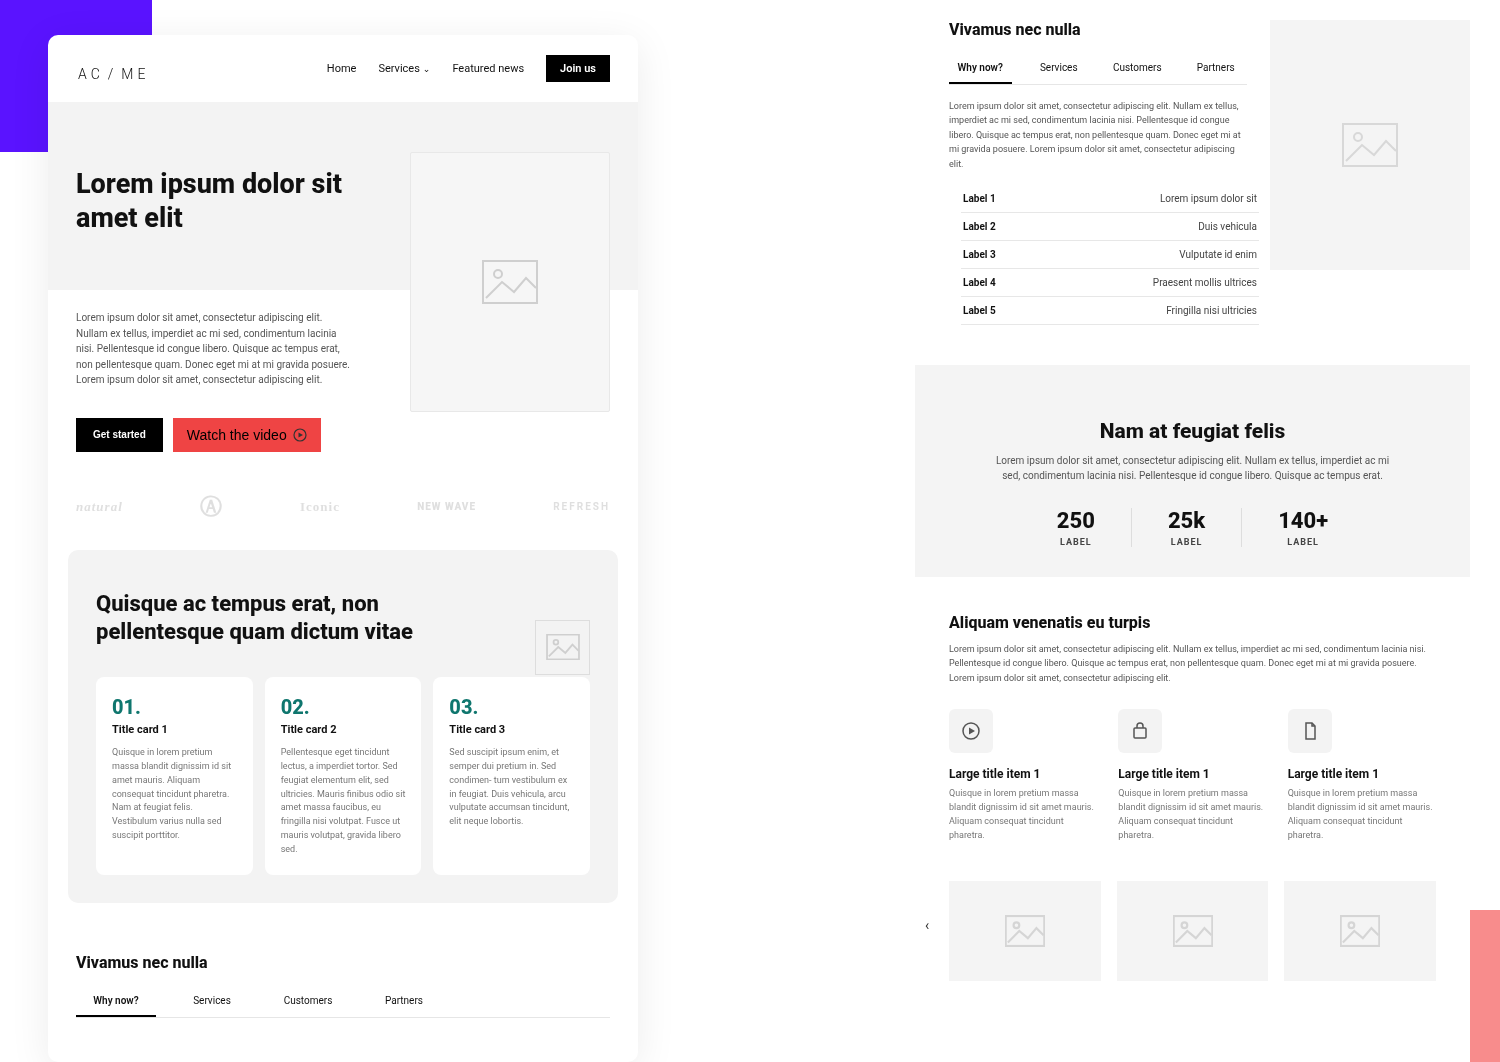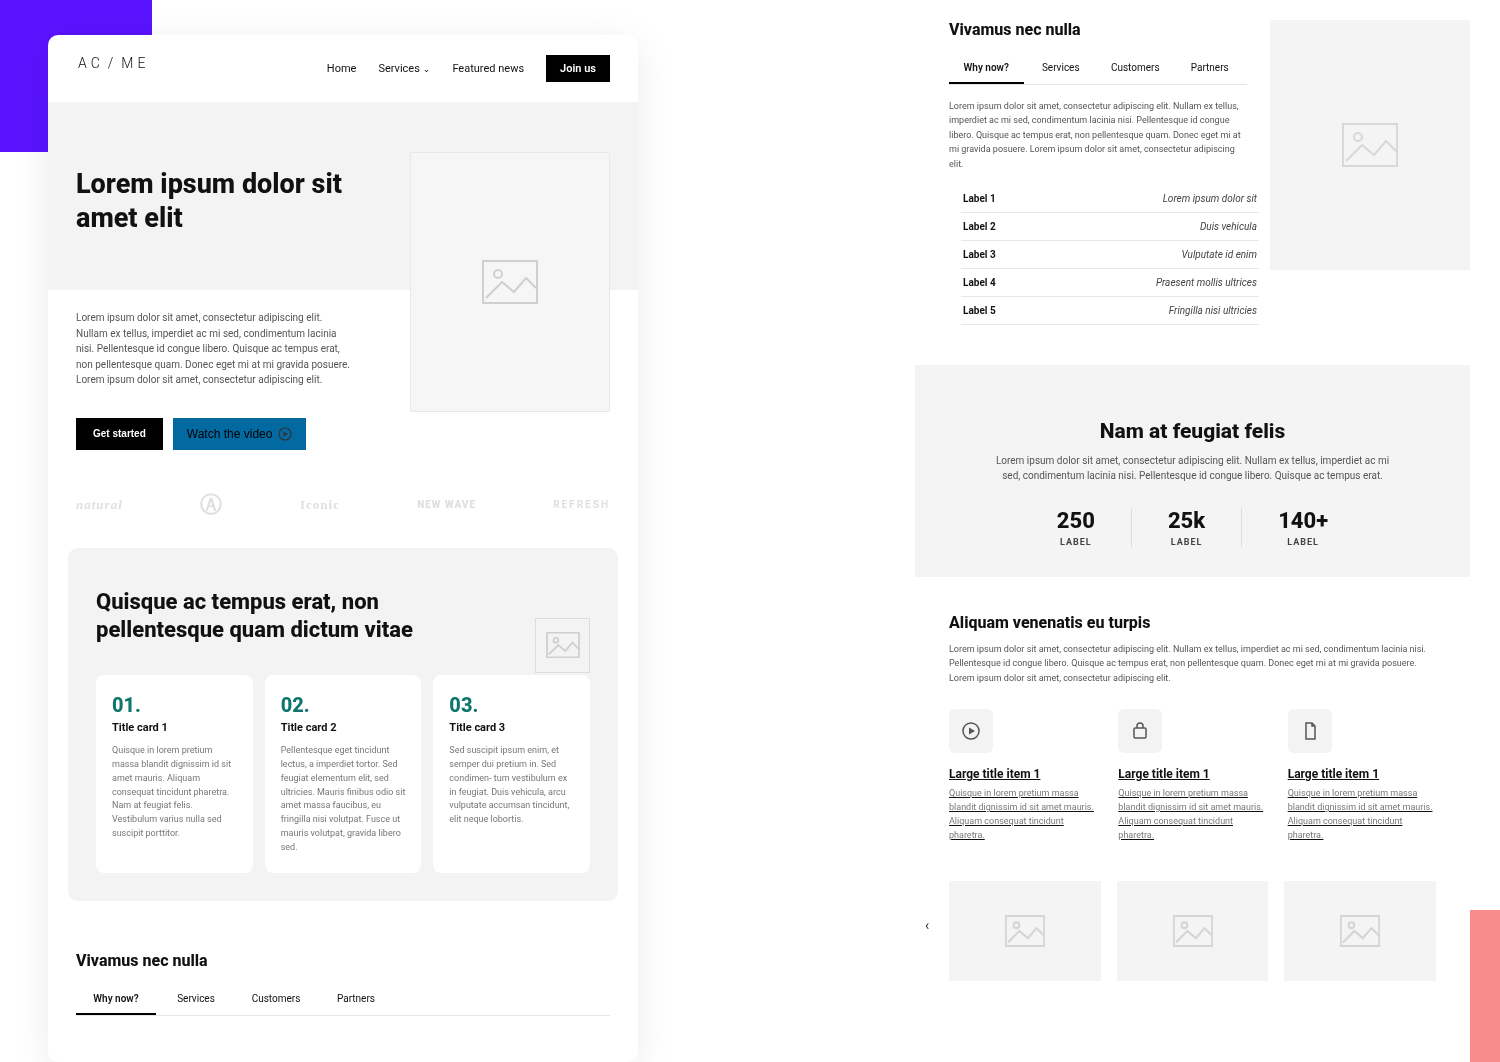--- a/index.html
+++ b/index.html
@@ -8,81 +8,81 @@
   
   #purple-square{position:absolute;left:0;top:0;width:152px;height:152px;background:#5a13ff;}
   #pink-square{position:absolute;right:0;bottom:0;width:152px;height:152px;background:#f88c8c;}
   
   
   .panel{position:absolute;background:#fff;border-radius:10px;box-shadow:0 8px 40px rgba(0,0,0,0.08);overflow:hidden;}
   #panel-left{left:48px;top:35px;width:590px;height:1027px;}
   #panel-right{right:30px;top:0;width:555px;height:1062px;border-radius:0 0 0 10px;box-shadow:none;}
 
   
-  .topnav{display:flex;align-items:flex-start;justify-content:space-between;padding:20px 28px;}
+  .topnav{display:flex;align-items:flex-end;justify-content:space-between;padding:20px 28px;}
   .logo{font-size:14px;font-weight:700;letter-spacing:4px;}
   .logo span{font-weight:300;margin:0 2px;}
   .nav-links{display:flex;align-items:center;gap:22px;font-size:11px;}
   .nav-links .item{cursor:pointer;}
   .chev{display:inline-block;margin-left:3px;font-size:9px;vertical-align:middle;}
   .join-btn{background:#000;color:#fff;padding:7px 14px;font-size:11px;font-weight:600;cursor:pointer;}
 
   .hero-band{background:#f3f3f3;height:188px;position:relative;padding:66px 28px 0;}
   .hero-title{font-size:27px;font-weight:800;line-height:1.25;max-width:300px;}
   .hero-img{position:absolute;right:28px;top:50px;width:200px;height:260px;background:#f6f6f6;border:1px solid #e8e8e8;border-radius:2px;display:flex;align-items:center;justify-content:center;}
   .img-ph svg{display:block;}
 
   .hero-body{padding:20px 28px 30px;max-width:330px;font-size:10px;line-height:1.55;color:#555;}
   .hero-ctas{padding:0 28px 30px;display:flex;gap:10px;}
   .btn-primary{background:#000;color:#fff;font-size:10px;font-weight:600;padding:9px 17px;cursor:pointer;border:none;}
-  .btn-secondary{background:#0369a1;color:#000;font-size:12px;padding:9px 14px;cursor:pointer;border:none;display:flex;align-items:center;gap:6px;}
+  .btn-secondary{background:#ef4444;color:#000;font-size:14px;padding:9px 14px;cursor:pointer;border:none;display:flex;align-items:center;gap:6px;}
 
   .logo-strip{display:flex;justify-content:space-between;align-items:center;padding:10px 28px 28px;color:#c6c6c6;}
   .logo-slot{font-size:13px;font-weight:700;letter-spacing:1px;opacity:.55;}
 
   .feature-block{margin:0 20px;background:#f3f3f3;border-radius:10px;padding:40px 28px 28px;position:relative;}
   .feature-title{font-size:22px;font-weight:800;line-height:1.3;max-width:330px;}
   .feature-img{position:absolute;right:28px;top:70px;width:55px;height:55px;border:1px solid #ddd;display:flex;align-items:center;justify-content:center;}
   .cards{display:flex;gap:12px;margin-top:30px;}
   .card{background:#fff;border-radius:8px;padding:18px 16px;width:33.33%;min-height:155px;}
   .card-num{font-size:20px;font-weight:800;color:#0f766e;margin-bottom:4px;}
   .card-title{font-size:11px;font-weight:700;margin-bottom:10px;}
   .card-body{font-size:9px;line-height:1.55;color:#777;}
 
   .section-heading{font-size:16px;font-weight:800;padding:50px 28px 14px;}
-  .tabs{display:flex;gap:0;border-bottom:1px solid #e6e6e6;margin:0 28px;}
+  .tabs{display:flex;gap:16px;border-bottom:1px solid #e6e6e6;margin:0 28px;}
   .tab{font-size:10px;padding:9px 0;width:80px;text-align:center;cursor:pointer;}
   .tab.active{border-bottom:2px solid #000;font-weight:600;}
 
   
   #r-sec1{padding:20px 34px 0;position:relative;}
   .sec1-left{width:298px;}
   #r-sec1 .section-heading{padding:0 0 14px;}
   #r-sec1 .tabs{margin:0;}
   .sec1-text{font-size:9px;line-height:1.6;color:#555;padding:14px 0;}
   .kv-table{width:100%;border-collapse:collapse;font-size:10px;margin-left:12px;}
   .kv-table tr{border-bottom:1px solid #e7e7e7;}
   .kv-table td{padding:8px 2px;}
   .kv-table td:first-child{font-weight:700;}
-  .kv-table td:last-child{text-align:right;color:#444;font-style:italic;}
+  .kv-table td:last-child{text-align:right;color:#444;}
   .sec1-img{position:absolute;right:0;top:20px;width:200px;height:250px;background:#f4f4f4;display:flex;align-items:center;justify-content:center;}
 
   #r-sec2{background:#f4f4f4;margin-top:40px;text-align:center;padding:36px 34px 30px;}
   .sec2-title{font-size:21px;font-weight:800;margin-bottom:10px;margin-top:18px;}
   .sec2-sub{font-size:10px;color:#555;max-width:400px;margin:0 auto 24px;line-height:1.55;}
   .stats{display:flex;justify-content:center;}
   .stat{padding:0 36px;}
   .stat+.stat{border-left:1px solid #ddd;}
   .stat-val{font-size:22px;font-weight:800;}
   .stat-lab{font-size:9px;font-weight:700;letter-spacing:1px;color:#444;margin-top:4px;}
 
   #r-sec3{padding:36px 34px 10px;}
   .sec3-title{font-size:16px;font-weight:800;margin-bottom:10px;}
   .sec3-sub{font-size:9px;color:#555;line-height:1.6;margin-bottom:24px;}
-  .sec3-items{display:flex;gap:21px;text-decoration:underline;}
+  .sec3-items{display:flex;gap:21px;}
   .sec3-item{flex:1;}
   .icon-box{width:44px;height:44px;background:#f3f3f3;border-radius:6px;display:flex;align-items:center;justify-content:center;margin-bottom:14px;}
   .it-title{font-size:12px;font-weight:700;margin-bottom:6px;}
   .it-body{font-size:9px;line-height:1.55;color:#777;}
 
   #r-sec4{padding:28px 34px 0;position:relative;}
   .thumbs{display:flex;gap:16px;}
   .thumb{flex:1;height:100px;background:#f4f4f4;display:flex;align-items:center;justify-content:center;}
   .arrow-prev{position:absolute;left:10px;top:64px;font-size:14px;cursor:pointer;color:#333;}
 </style>

